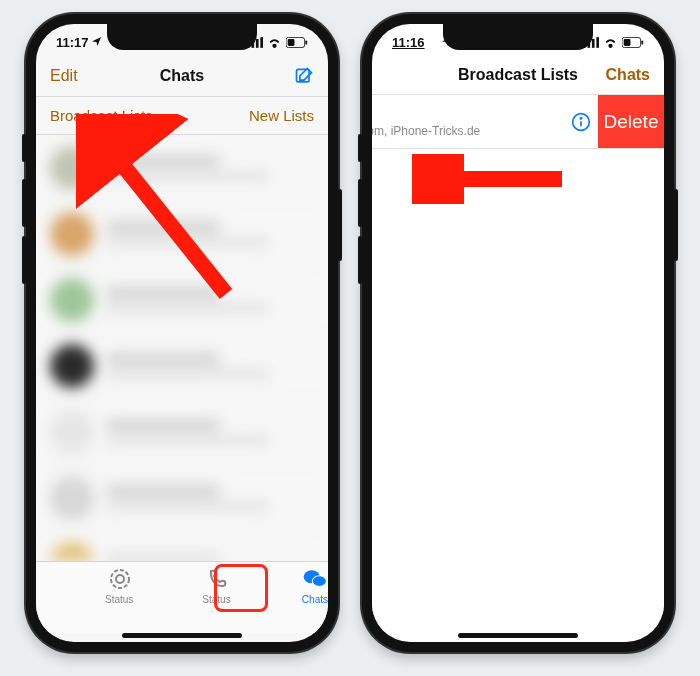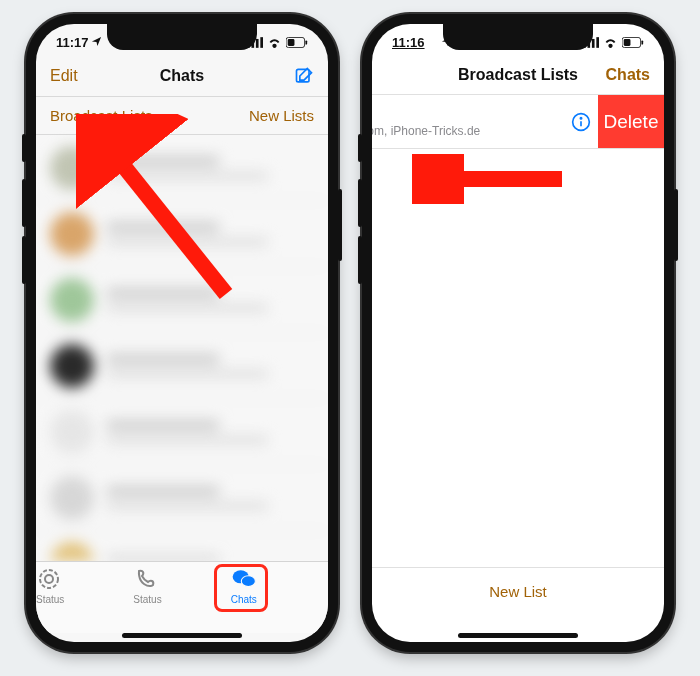--- a/index.html
+++ b/index.html
@@ -101,21 +101,21 @@
     display:flex;
     justify-content: space-around;
     align-items: flex-start;
     padding-top: 4px;
     position: relative;
   }
   .tab {
     flex:1;
     display:flex;
     flex-direction: column;
-    align-items:flex-start;
+    align-items:flex-end;
     gap:2px;
     font-size: 10px;
     color: #888;
   }
   .tab.active { color:#0a7cff; }
   .tab .ico { width:26px; height:26px; display:flex; align-items:center; justify-content:center; }
   .tab-hilite {
     position:absolute;
     border: 3px solid #ff2a1a;
     border-radius: 8px;
@@ -378,23 +378,20 @@
             <circle cx="12" cy="7.5" r="0.8" fill="#0a7cff"></circle>
           </svg>
       </div>
       <div class="delete-btn">
         <span>Delete</span>
       </div>
     </div>
 
     <div class="blank"></div>
 
-    <div class="bottom-action ios-link">
-      <span>New List</span>
-    </div>
     <div style="height:18px"></div>
     <div class="home-ind"></div>
 
     <svg class="arrow" style="left:40px;top:130px" width="170" height="50" viewBox="0 0 170 50">
       <defs>
           <marker id="ah2" markerWidth="10" markerHeight="10" refX="2" refY="5" orient="auto">
             <path d="M0 0 L10 5 L0 10 Z" fill="#ff1a0a"></path>
           </marker>
         </defs>
       <line x1="150" y1="25" x2="20" y2="25" stroke="#ff1a0a" stroke-width="16" marker-end="url(#ah2)"></line>

